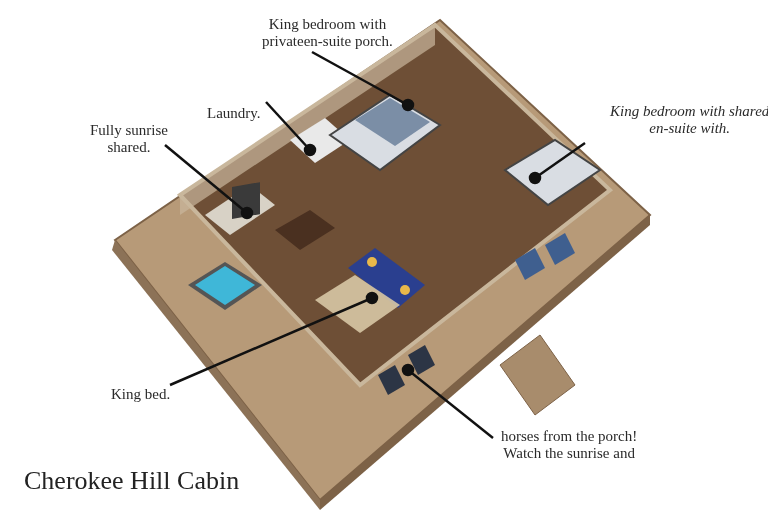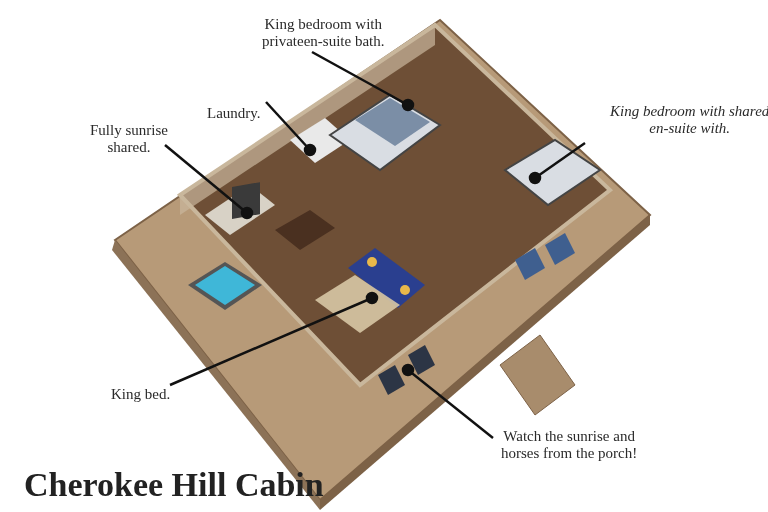--- a/index.html
+++ b/index.html
@@ -1,20 +1,20 @@
 <!DOCTYPE html>
 <html><head>
 <meta charset="utf-8">
 <style>
   html, body { margin:0; padding:0; background:#ffffff; }
   body { width:768px; height:512px; position:relative; overflow:hidden;
          font-family:"Liberation Serif","DejaVu Serif",serif; color:#222; }
   .stage { position:absolute; left:0; top:0; width:768px; height:512px; }
   .label { position:absolute; font-size:15px; line-height:17px; text-align:center; color:#2a2a2a; white-space:nowrap; }
-  .title { position:absolute; left:24px; top:466px; font-size:34px; color:#222;font-weight:bold; }
+  .title { position:absolute; left:24px; top:466px; font-size:26px; color:#222; }
   svg { position:absolute; left:0; top:0; }
 </style>
 </head>
 <body>
 
 <div class="stage">
   <svg width="768" height="512" viewBox="0 0 768 512">
 
     <polygon points="115,240 440,20 650,215 320,500" fill="#b79a78" stroke="#7d6247" stroke-width="2"></polygon>
     <polygon points="115,240 320,500 320,510 112,250" fill="#8c7257"></polygon>
@@ -73,35 +73,35 @@
         <circle cx="247" cy="213" r="5"></circle>
       <line x1="170" y1="385" x2="372" y2="298"></line>
         <circle cx="372" cy="298" r="5"></circle>
       <line x1="493" y1="438" x2="408" y2="370"></line>
         <circle cx="408" cy="370" r="5"></circle>
     </g>
   </svg>
 
   <div class="label" style="left:262px;top:16px;">
     <div>King bedroom with</div>
-    <div>privateen-suite bath.</div>
+    <div>privateen-suite porch.</div>
   </div>
   <div class="label" style="left:610px;top:103px;font-style:italic;">
     <div>King bedroom with shared</div>
     <div>en-suite with.</div>
   </div>
   <div class="label" style="left:207px;top:80px;margin-top:25px;">
     <div>Laundry.</div>
   </div>
   <div class="label" style="left:90px;top:122px;">
     <div>Fully sunrise</div>
     <div>shared.</div>
   </div>
   <div class="label" style="left:111px;top:386px;">
     <div>King bed.</div>
   </div>
   <div class="label" style="left:501px;top:428px;">
+    <div>horses from the porch!</div>
     <div>Watch the sunrise and</div>
-    <div>horses from the porch!</div>
   </div>
 
   <div class="title">Cherokee Hill Cabin</div>
 </div>
 
 </body></html>

